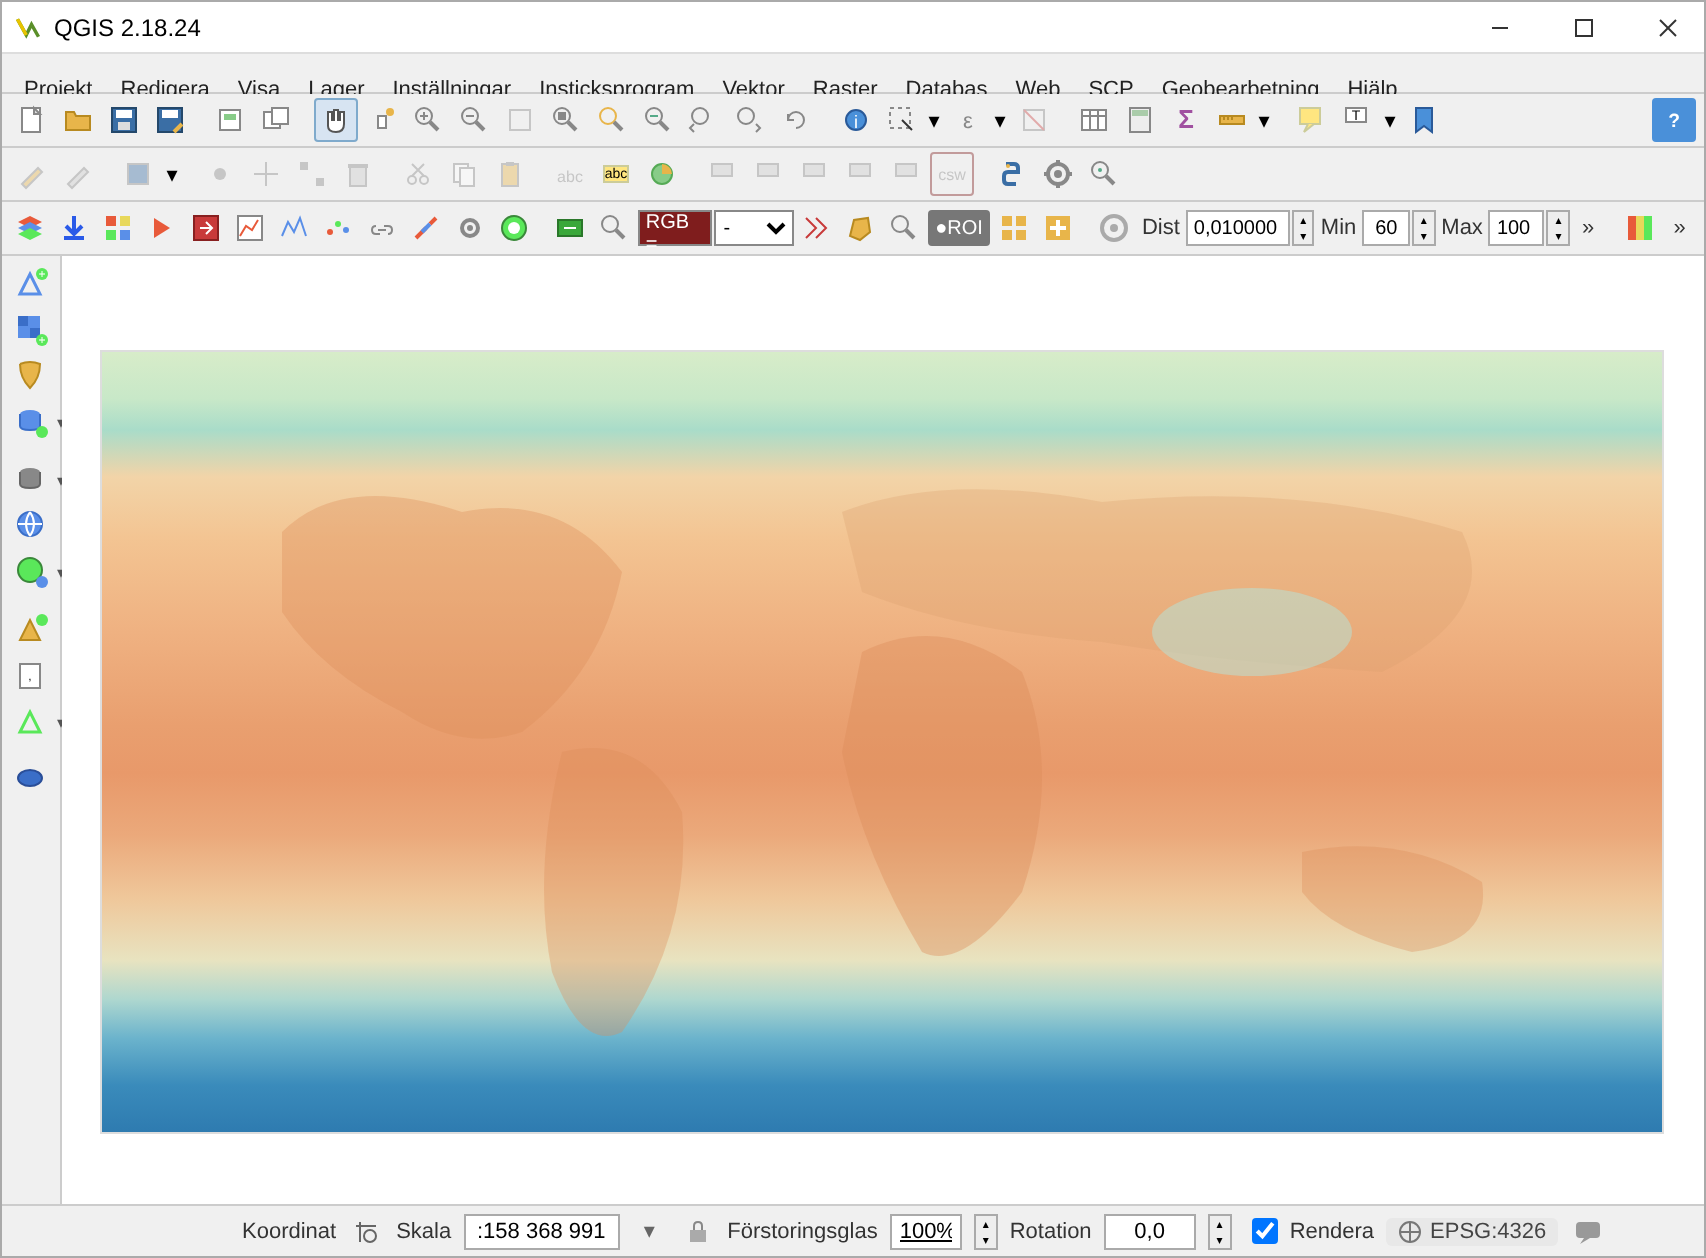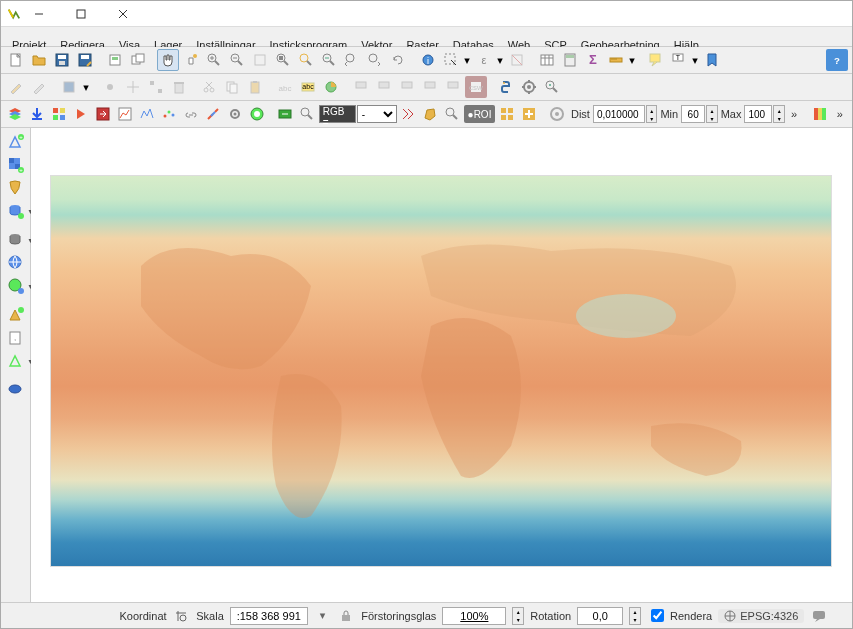--- a/index.html
+++ b/index.html
@@ -76,21 +76,21 @@
     background: #fff; padding: 0 3px;
   }
   .spinner-btns {
     display:inline-flex; flex-direction:column; border:1px solid #aaa; height:18px; width:12px;
   }
   .spinner-btns div {
     flex:1; font-size:6px; display:flex; align-items:center; justify-content:center;
     background:#eee; cursor:pointer;
   }
   .rgb-select {
-    height:18px; font-size:10px; border:1px solid #888; background:#404040; color:#fff;
+    height:18px; font-size:10px; border:1px solid #888; background:#7f1d1d; color:#fff;
     padding:0 3px;
   }
   .band-select {
     height:18px; width:42px; border:1px solid #888; background:#fff; font-size:10px;
   }
   .roi-chip {
     height:18px; background:#777; color:#fff; display:inline-flex; align-items:center;
     padding:0 4px; font-size:10px; border-radius:2px;
   }
 
@@ -177,20 +177,21 @@
 </head>
 <body>
 
 <div class="titlebar">
   <span class="title-icon">
     <svg viewBox="0 0 16 16">
         <path d="M2 3 L7 12 L10 6 L14 13" stroke="#5a8f29" stroke-width="2" fill="none"></path>
         <path d="M2 3 L7 12" stroke="#e8c400" stroke-width="2"></path>
       </svg>
   </span>
+  <span class="title-text">QGIS 2.18.24</span>
   <div class="win-buttons">
     <div class="win-btn">
         <svg viewBox="0 0 10 10">
           <line x1="1" y1="5" x2="9" y2="5" stroke="#333" stroke-width="1"></line>
         </svg>
       </div>
     <div class="win-btn">
         <svg viewBox="0 0 10 10">
           <rect x="1" y="1" width="8" height="8" stroke="#333" fill="none"></rect>
         </svg>
@@ -517,21 +518,21 @@
   <div class="tb-btn disabled">
       <svg width="16" height="16">
         <rect x="3" y="3" width="10" height="6" fill="#ccc" stroke="#888"></rect>
       </svg>
     </div>
   <div class="tb-btn disabled">
       <svg width="16" height="16">
         <rect x="3" y="3" width="10" height="6" fill="#ccc" stroke="#888"></rect>
       </svg>
     </div>
-  <div class="tb-btn disabled" style="font-size:8px;color:#888;border:6px solid #7f1d1d">csw</div>
+  <div class="tb-btn disabled" style="font-size:8px;color:#888;border:1px solid #7f1d1d">csw</div>
   <div class="tb-sep"></div>
   <div class="tb-btn">
       <svg width="16" height="16">
         <path d="M5 3 h4 q2 0 2 2 v2 h-5 q-2 0 -2 2 v2 q0 2 2 2 h4" fill="none" stroke="#3a6ea5" stroke-width="2"></path>
         <circle cx="6" cy="4" r="1" fill="#e8b54a"></circle>
       </svg>
     </div>
   <div class="tb-btn">
       <svg width="16" height="16">
         <circle cx="8" cy="8" r="5" fill="none" stroke="#888" stroke-width="2"></circle>
@@ -805,21 +806,21 @@
   <span class="lbl">Skala</span>
   <input type="text" style="width: 78px;" value=":158 368 991">
   <span class="sb-icon">▾</span>
   <span class="sb-icon">
       <svg width="12" height="12">
         <rect x="2" y="5" width="8" height="6" fill="#aaa"></rect>
         <path d="M4 5 L4 3 Q4 1 6 1 Q8 1 8 3 L8 5" fill="none" stroke="#888"></path>
       </svg>
     </span>
   <span class="lbl">Förstoringsglas</span>
-  <input type="text" style="width: 64px; text-decoration: underline;" value="100%">
+  <input type="text" style="width: 36px; text-decoration: underline;" value="100%">
   <div class="spinner-btns">
       <div>▴</div>
       <div>▾</div>
     </div>
   <span class="lbl">Rotation</span>
   <input type="text" style="width: 46px;" value="0,0">
   <div class="spinner-btns">
       <div>▴</div>
       <div>▾</div>
     </div>

